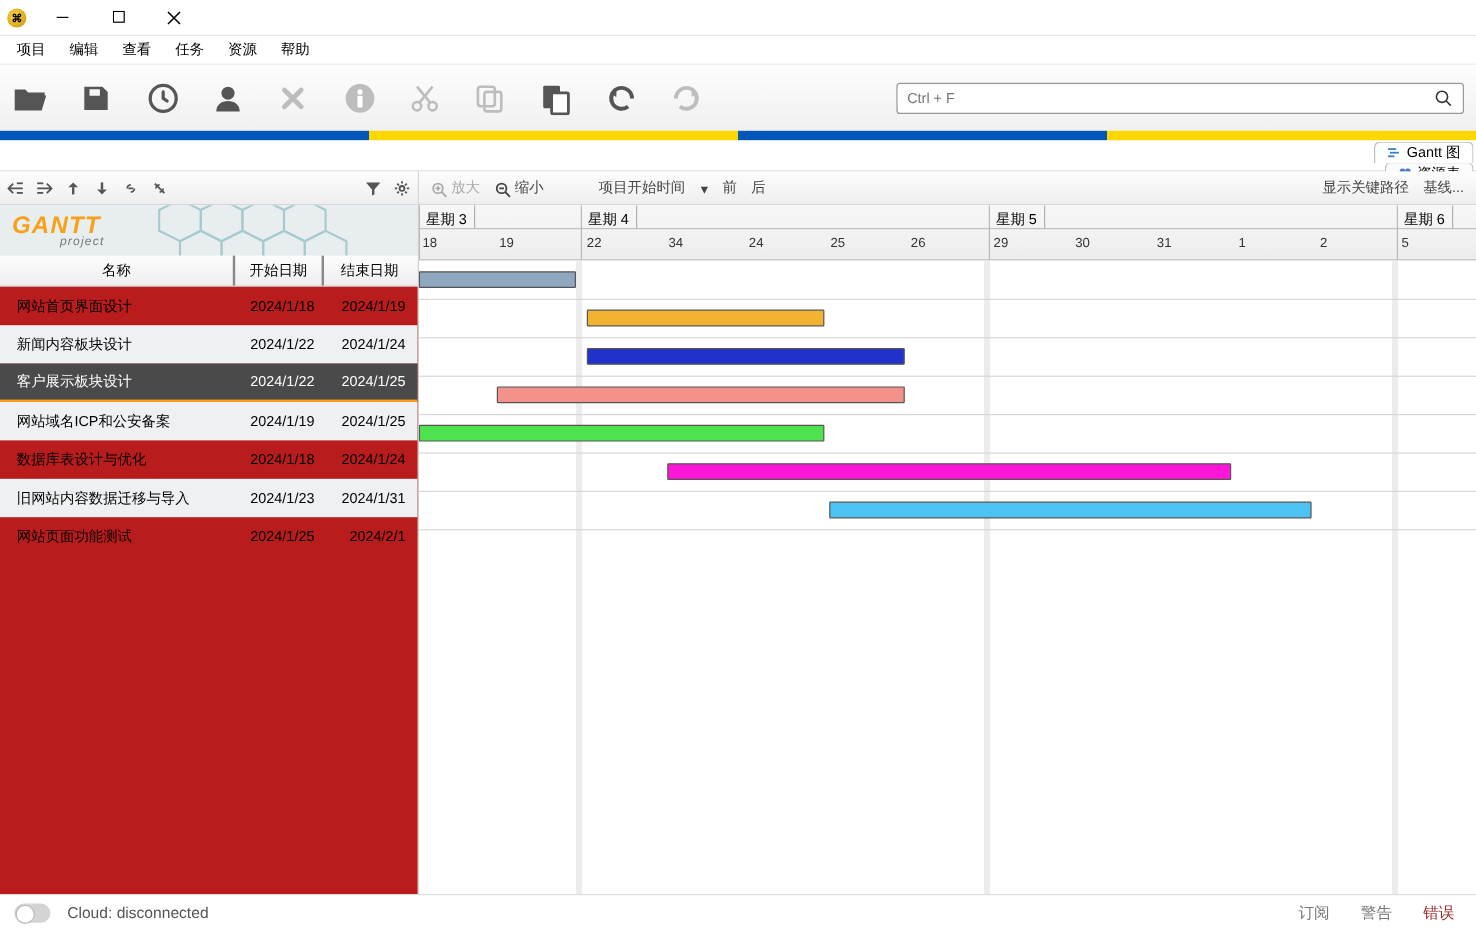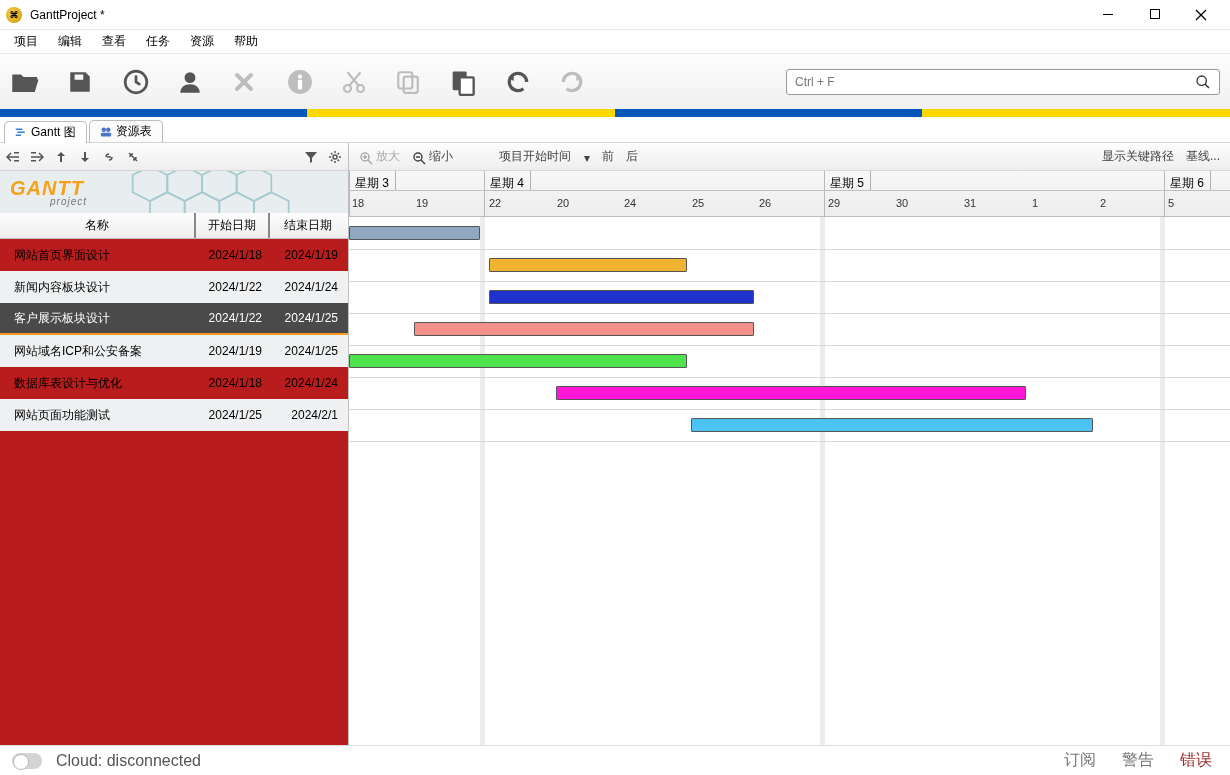--- a/index.html
+++ b/index.html
@@ -53,21 +53,21 @@
   display: flex;
   align-items: center;
   padding: 0 10px;
   gap: 24px;
 }
 .tb-btn { width: 32px; height: 32px; display: flex; align-items: center; justify-content: center; color: #555; fill: #555; position: relative; }
 .tb-btn.disabled { color: #bdbdbd; fill: #bdbdbd; }
 .tb-group { display: flex; gap: 22px; align-items: center; }
 .tb-spacer { flex: 1; }
 .searchbox {
-  width: 434px;
+  width: 473px;
   height: 26px;
   border: 1px solid #999;
   border-radius: 3px;
   display: flex;
   align-items: center;
   padding: 0 8px;
   background: #fff;
 }
 .searchbox input {
   flex: 1;
@@ -84,20 +84,21 @@
 .stripe { background: linear-gradient(90deg, #0057b7 0 25%, #ffd700 25% 50%, #0057b7 50% 75%, #ffd700 75% 100%); }
 
 
 .tabsrow {
   height: 26px;
   background: #fff;
   display: flex;
   align-items: flex-end;
   padding-left: 4px;
   border-bottom: 1px solid #d4d4d4;
+  flex-direction: column;
 }
 .tab {
   height: 22px;
   padding: 0 10px;
   border: 1px solid #bcbcbc;
   border-bottom: none;
   border-radius: 5px 5px 0 0;
   background: #fbfbfb;
   display: flex;
   align-items: center;
@@ -227,42 +228,41 @@
 
 
 .statusbar {
   height: 30px;
   background: #fff;
   border-top: 1px solid #ddd;
   display: flex;
   align-items: center;
   padding: 0 12px;
   gap: 14px;
-  font-size: 16px;
+  font-size: 13px;
   color: #555;
 }
 .statusbar .toggle {
   width: 30px; height: 16px; border-radius: 10px; background: #d4d4d4; position: relative;
 }
 .statusbar .toggle::after {
   content: ""; width: 14px; height: 14px; background: #fff; border-radius: 50%;
   position: absolute; left: 1px; top: 1px; border: 1px solid #bbb;
 }
 .statusbar .spacer3 { flex: 1; }
 .statusbar .slink { color: #777; padding: 0 6px; }
 .statusbar .slink.red { color: #9b2b2b; }
 
 svg { display: block; }
 </style>
 </head>
 <body>
 
 <div class="titlebar">
   <div class="app-icon">⌘</div>
-  <div class="title">GanttProject *</div>
   <div class="win-ctrl">
     <svg width="12" height="12" viewBox="0 0 12 12">
         <rect y="5" width="10" height="1" fill="#000"></rect>
       </svg>
   </div>
   <div class="win-ctrl">
     <svg width="11" height="11" viewBox="0 0 11 11">
         <rect x="0.5" y="0.5" width="9" height="9" fill="none" stroke="#000"></rect>
       </svg>
   </div>
@@ -485,20 +485,25 @@
           <div class="cell name">网站域名ICP和公安备案</div>
           <div class="cell start">2024/1/19</div>
           <div class="cell end">2024/1/25</div>
         </div>
         <div class="task-row">
           <div class="cell name">数据库表设计与优化</div>
           <div class="cell start">2024/1/18</div>
           <div class="cell end">2024/1/24</div>
         </div>
         <div class="task-row">
+          <div class="cell name">旧网站内容数据迁移与导入</div>
+          <div class="cell start">2024/1/23</div>
+          <div class="cell end">2024/1/31</div>
+        </div>
+        <div class="task-row">
           <div class="cell name">网站页面功能测试</div>
           <div class="cell start">2024/1/25</div>
           <div class="cell end">2024/2/1</div>
         </div>
       </div>
   </div>
 
   <div class="right-panel">
     <div class="right-toolbar">
       <div class="rbtn disabled">
@@ -536,21 +541,21 @@
         <div class="divider-v" style="left: 0px; top: 0px;"></div>
         <div class="week-cell" style="left: 135px;">星期 4</div>
         <div class="divider-v" style="left: 135px; top: 0px;"></div>
         <div class="week-cell" style="left: 475px;">星期 5</div>
         <div class="divider-v" style="left: 475px; top: 0px;"></div>
         <div class="week-cell" style="left: 815px;">星期 6</div>
         <div class="divider-v" style="left: 815px; top: 0px;"></div>
         <div class="day-cell" style="left: 3px; top: 26px;">18</div>
         <div class="day-cell" style="left: 67px; top: 26px;">19</div>
         <div class="day-cell" style="left: 140px; top: 26px;">22</div>
-        <div class="day-cell" style="left: 208px; top: 26px;">20</div>
+        <div class="day-cell" style="left: 208px; top: 26px;">34</div>
         <div class="day-cell" style="left: 275px; top: 26px;">24</div>
         <div class="day-cell" style="left: 343px; top: 26px;">25</div>
         <div class="day-cell" style="left: 410px; top: 26px;">26</div>
         <div class="day-cell" style="left: 479px; top: 26px;">29</div>
         <div class="day-cell" style="left: 547px; top: 26px;">30</div>
         <div class="day-cell" style="left: 615px; top: 26px;">31</div>
         <div class="day-cell" style="left: 683px; top: 26px;">1</div>
         <div class="day-cell" style="left: 751px; top: 26px;">2</div>
         <div class="day-cell" style="left: 819px; top: 26px;">5</div>
       </div>

